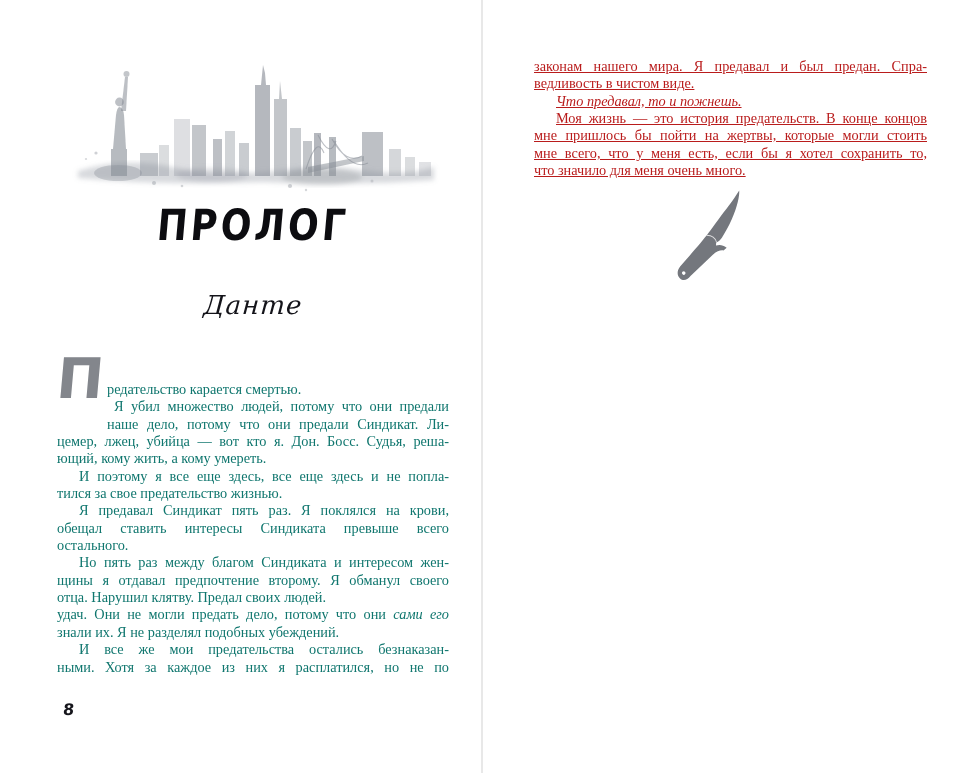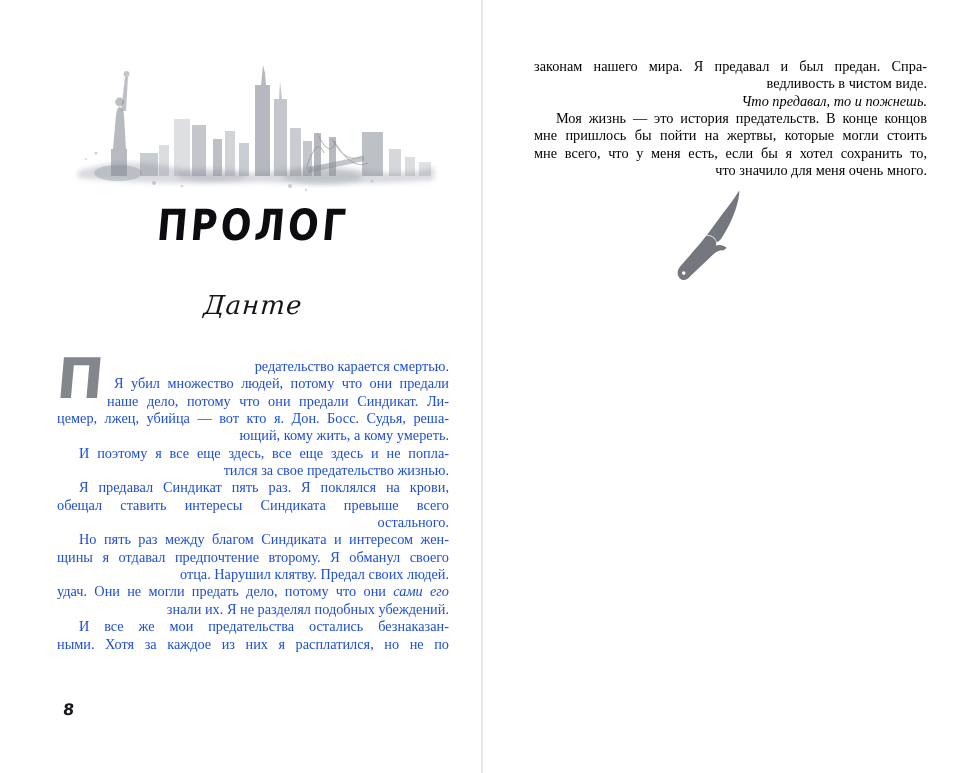--- a/index.html
+++ b/index.html
@@ -34,21 +34,21 @@
     font-size:26px;letter-spacing:1px;color:#14141a;
     transform:skewX(-4deg);
   }
 
   .body-text{position:absolute;color:#242d39;}
   .body-text.left-col{left:57px;top:358px;width:392px;}
   .body-text.right-col{left:51px;top:58px;width:393px;}
 
   .line{
     font-size:14.3px;line-height:17.35px;height:17.35px;
-    text-align:right;overflow:visible;white-space:nowrap;
+    text-align:left;overflow:visible;white-space:nowrap;
   }
   .line.j{
     white-space:normal;
     text-align:justify;
     text-align-last:justify;
   }
   .line .it{font-style:italic;}
   .line.ind{padding-left:22px;}
   .line.cap1{padding-left:50px;}
   .line.cap2{padding-left:57px;}
@@ -135,21 +135,21 @@
         <ellipse opacity="0.25" cx="150" cy="122" rx="36" ry="7"></ellipse>
       </g>
     </svg>
 
     <h1 class="title" style="color: rgb(12, 12, 16);">ПРОЛОГ</h1>
 
     <div class="chapter">Данте</div>
 
     <div class="drop-cap" style="color: rgb(131, 134, 140);">П</div>
 
-    <div class="body-text left-col" style="color: #1d4ed8;">
+    <div class="body-text left-col" style="color: #0f766e; margin-top: 23px;">
         <div class="line cap1"><span>редательство карается смертью.</span></div>
         <div class="line j cap2"><span>Я убил множество людей, потому что они предали</span></div>
         <div class="line j cap1"><span>наше дело, потому что они предали Синдикат. Ли-</span></div>
         <div class="line j"><span>цемер, лжец, убийца — вот кто я. Дон. Босс. Судья, реша-</span></div>
         <div class="line"><span>ющий, кому жить, а кому умереть.</span></div>
         <div class="line j ind"><span>И поэтому я все еще здесь, все еще здесь и не попла-</span></div>
         <div class="line"><span>тился за свое предательство жизнью.</span></div>
         <div class="line j ind"><span>Я предавал Синдикат пять раз. Я поклялся на крови,</span></div>
         <div class="line j"><span>обещал ставить интересы Синдиката превыше всего</span></div>
         <div class="line"><span>остального.</span></div>
@@ -162,21 +162,21 @@
         <div class="line j"><span>ными. Хотя за каждое из них я расплатился, но не по</span></div>
       </div>
 
     <div class="page-number">8</div>
   </div>
 
   <div class="divider" style="background: rgb(232, 232, 232);"></div>
 
   <div class="page right">
 
-    <div class="body-text right-col" style="color: #000000;">
+    <div class="body-text right-col" style="color: #b91c1c; text-decoration: underline;">
         <div class="line j"><span>законам нашего мира. Я предавал и был предан. Спра-</span></div>
         <div class="line"><span>ведливость в чистом виде.</span></div>
         <div class="line ind"><span class="it">Что предавал, то и пожнешь.</span></div>
         <div class="line j ind"><span>Моя жизнь — это история предательств. В конце концов</span></div>
         <div class="line j"><span>мне пришлось бы пойти на жертвы, которые могли стоить</span></div>
         <div class="line j"><span>мне всего, что у меня есть, если бы я хотел сохранить то,</span></div>
         <div class="line"><span>что значило для меня очень много.</span></div>
       </div>
 
     <svg class="knife" viewBox="0 0 120 42" xmlns="http://www.w3.org/2000/svg">

